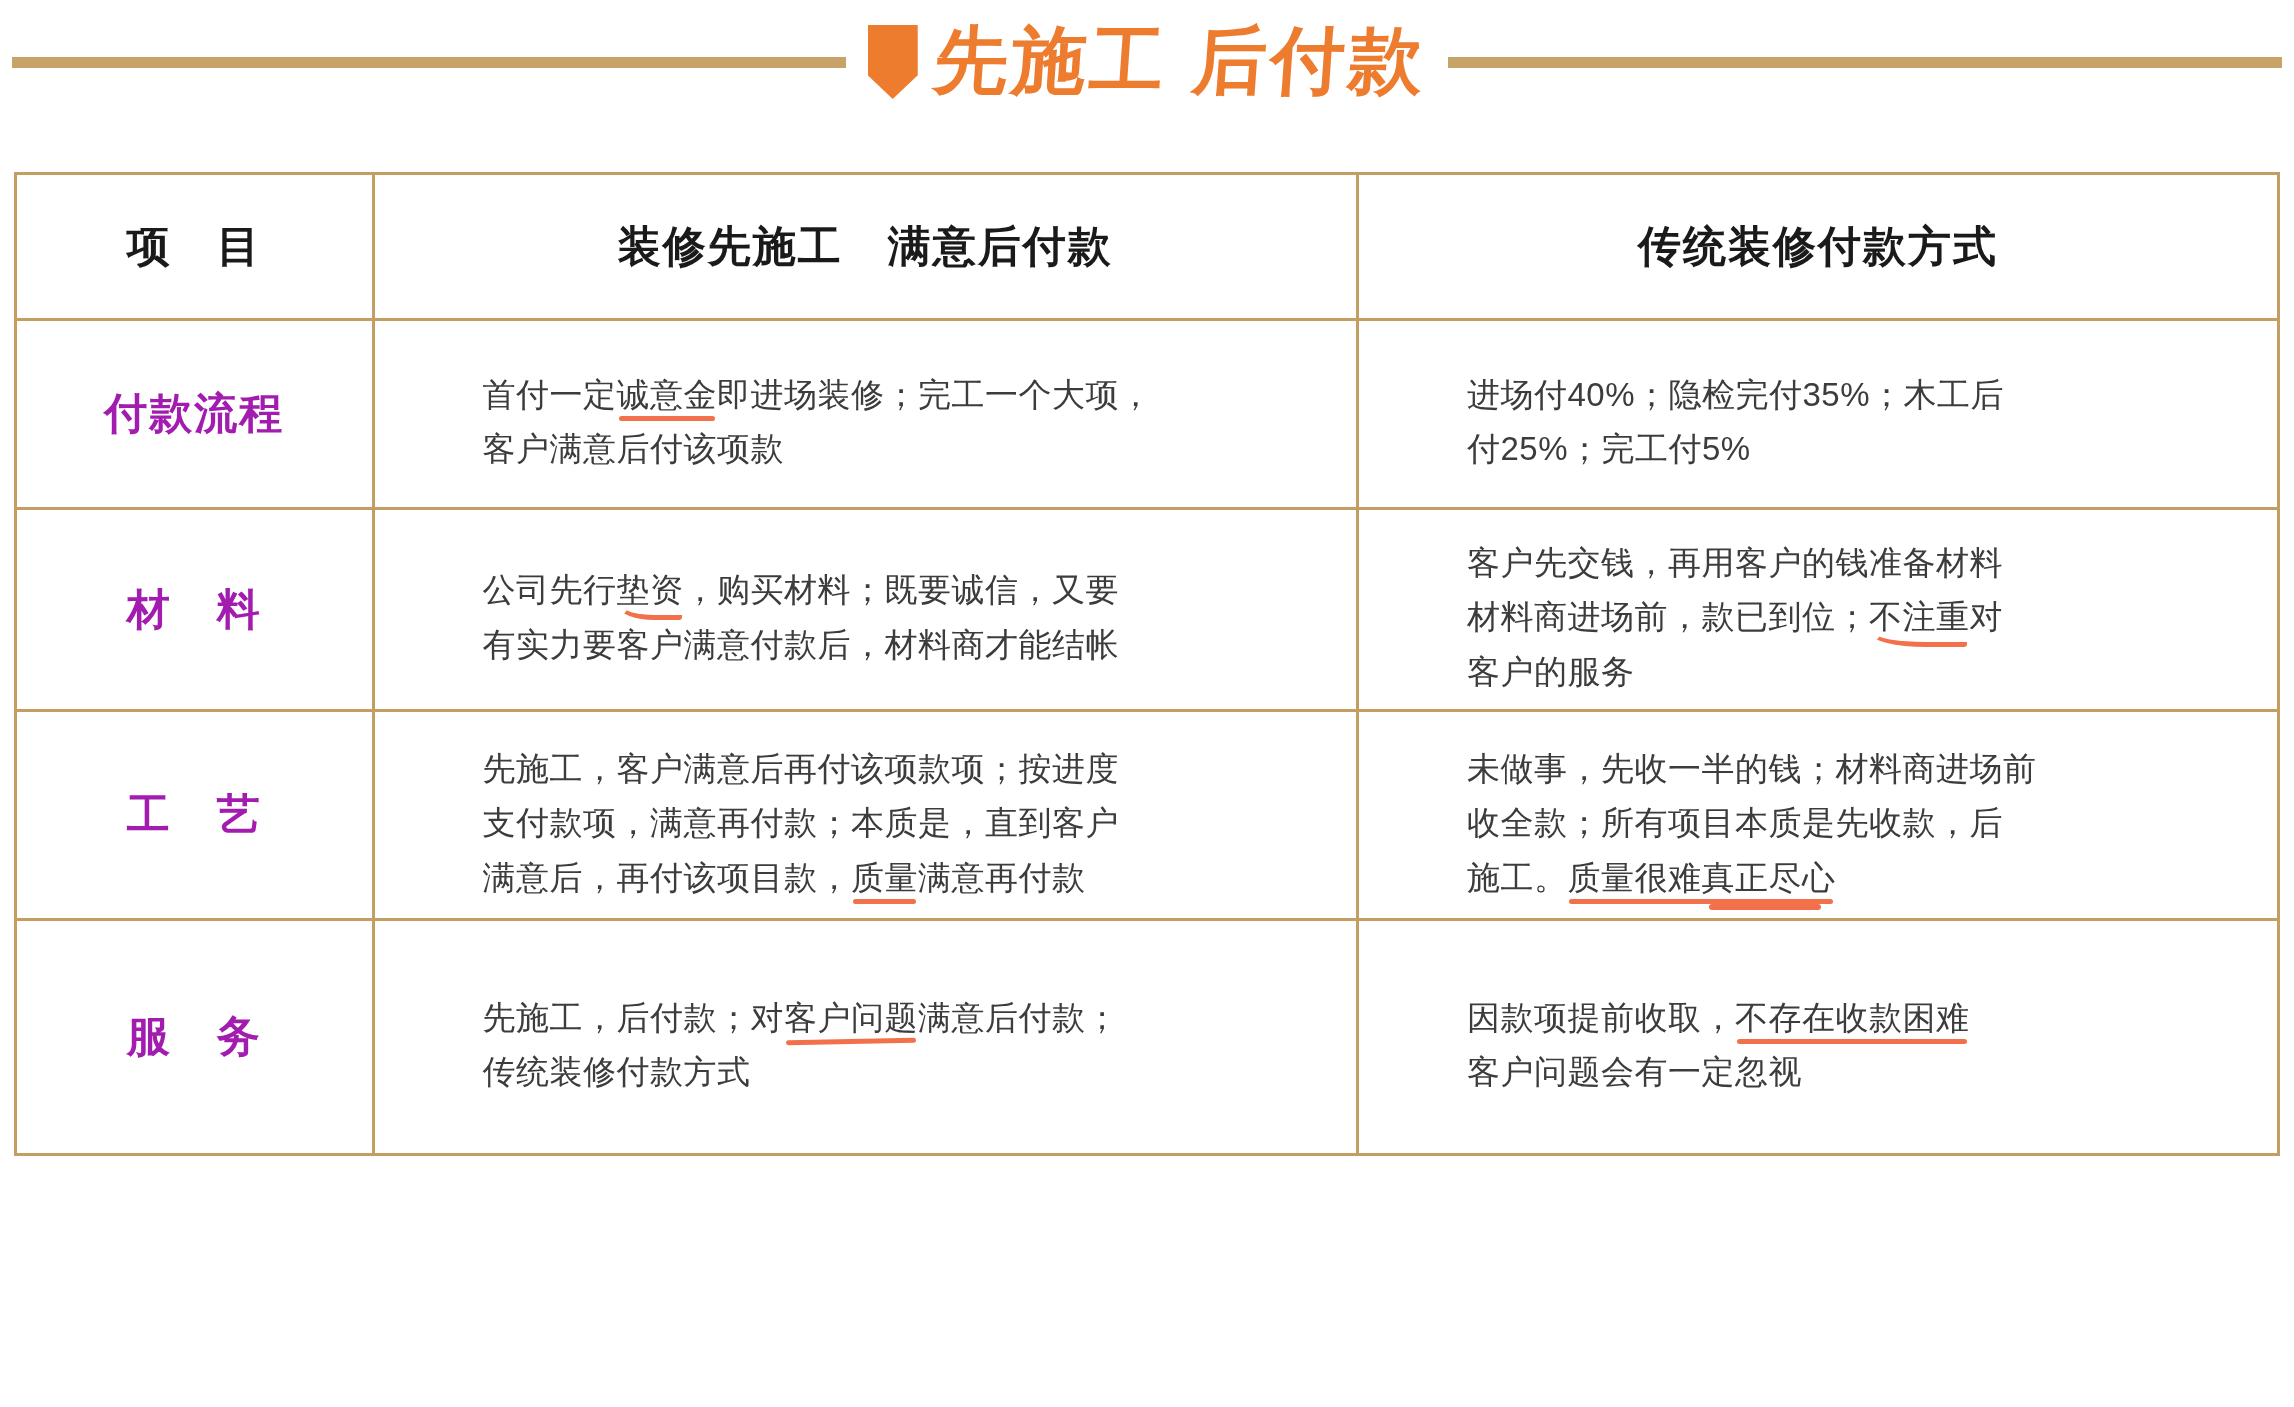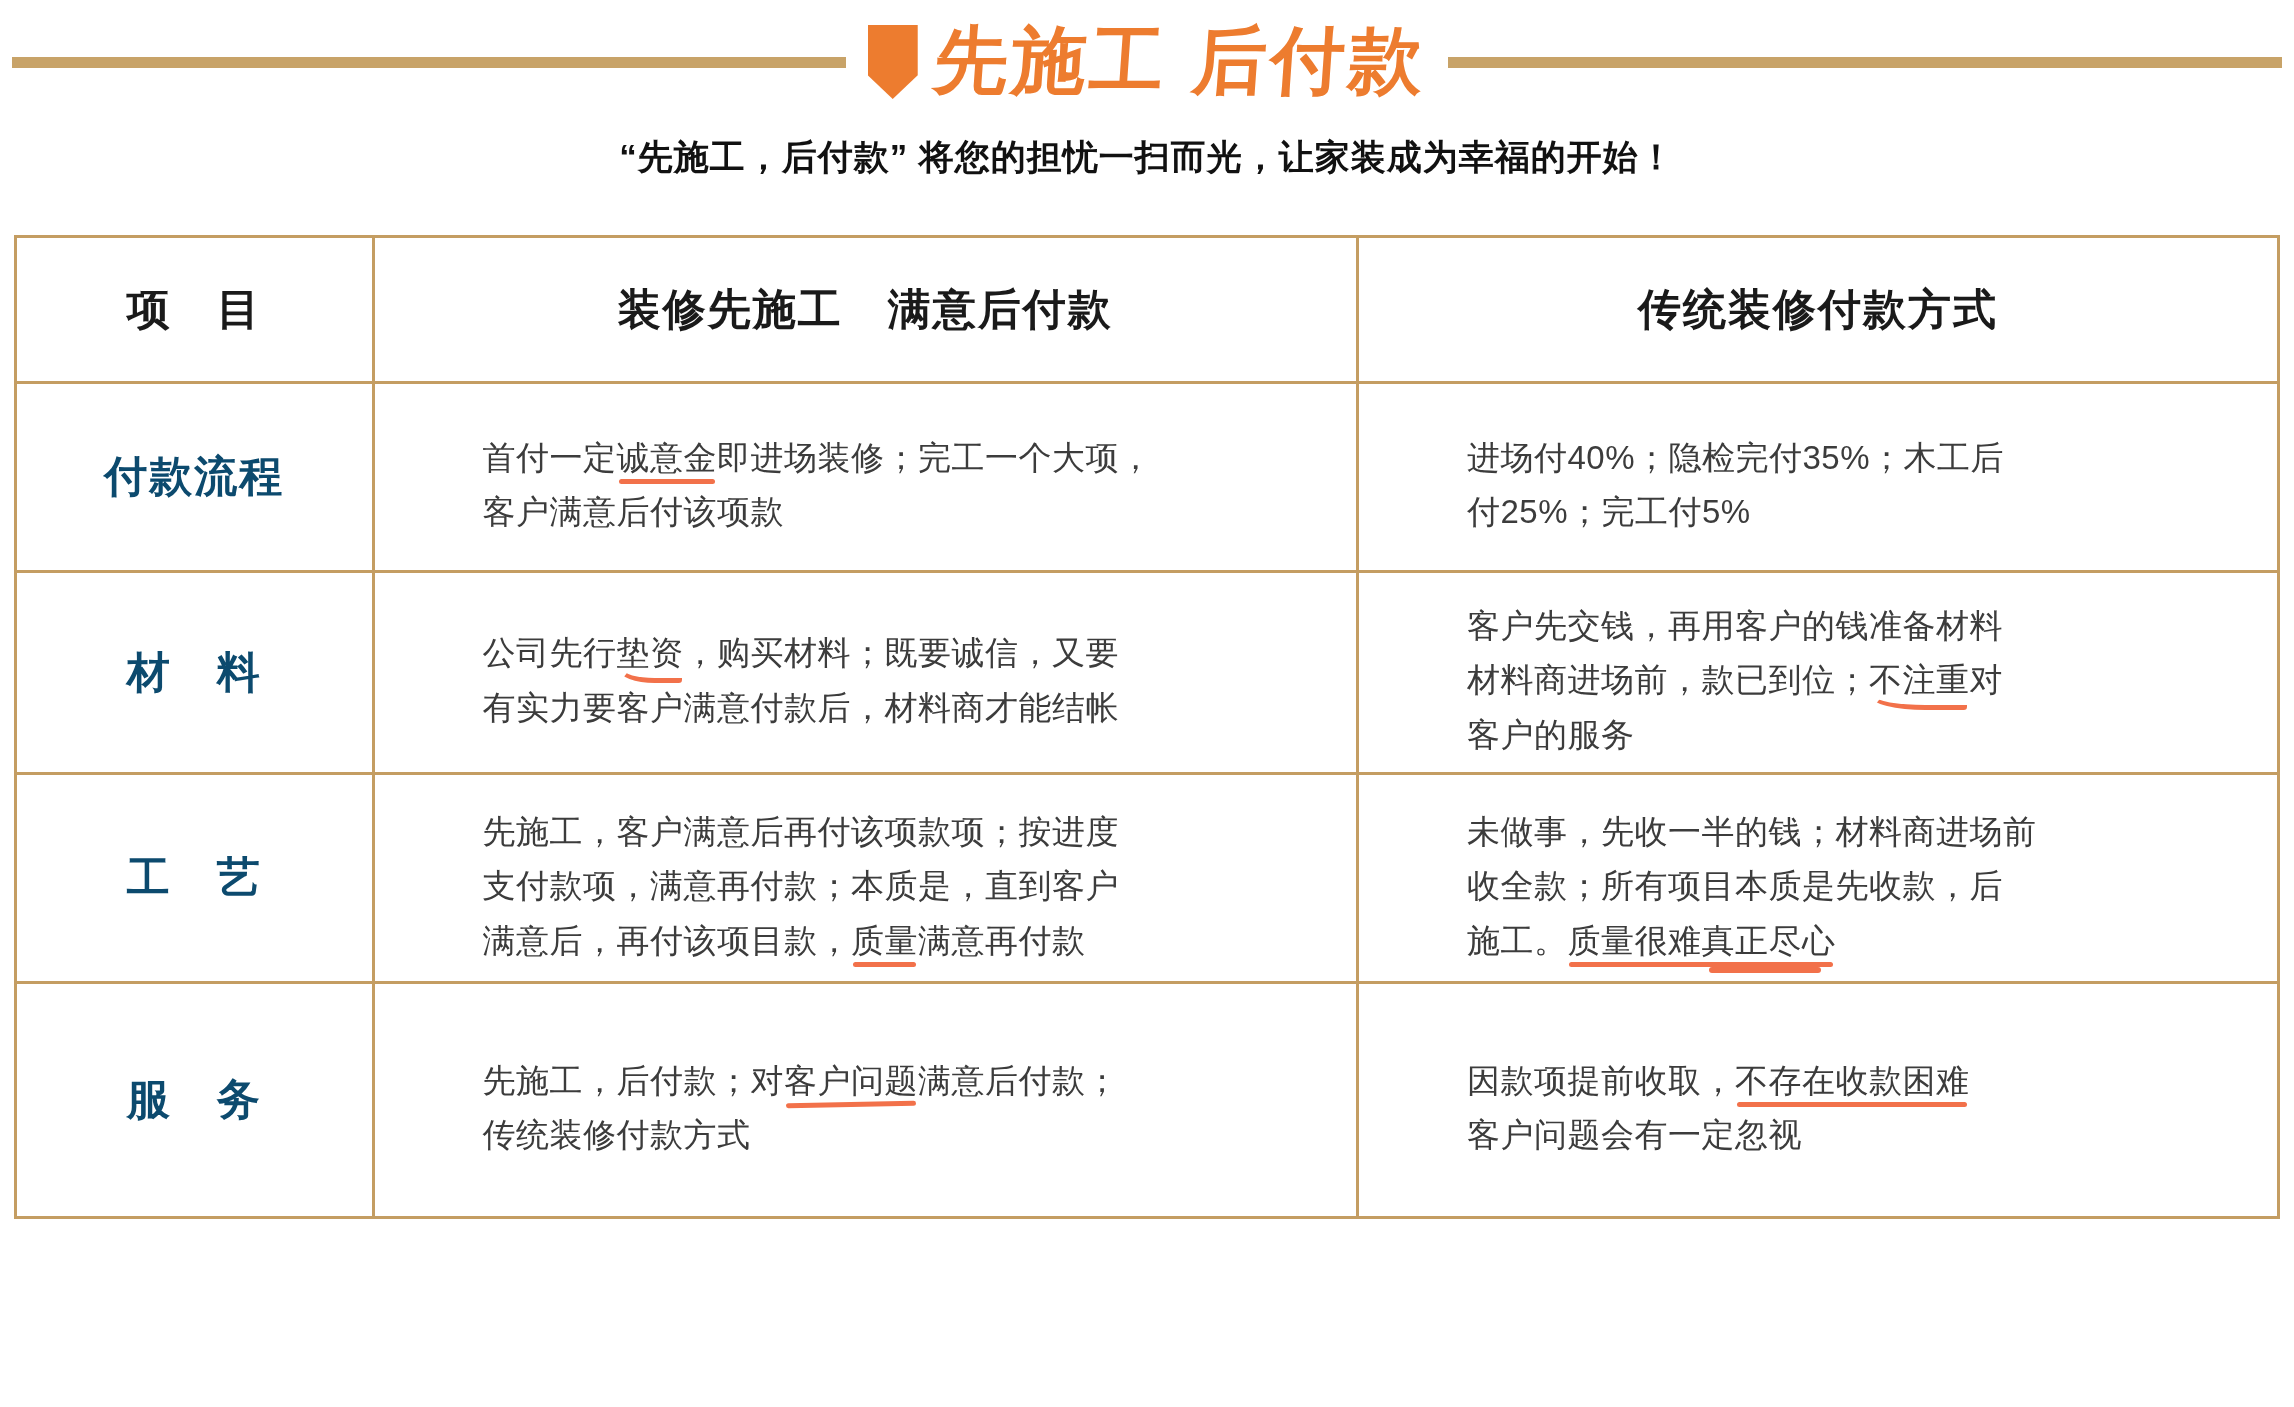--- a/index.html
+++ b/index.html
@@ -82,21 +82,21 @@
   thead th {
     font-size: 43px;
     font-weight: 700;
     color: #1a1a1a;
     text-align: center;
     letter-spacing: 2px;
   }
   td.row-label {
     font-size: 43px;
     font-weight: 700;
-    color: #0c4a6e;
+    color: #a21caf;
     text-align: center;
     letter-spacing: 2px;
   }
   td.cell-text {
     font-size: 33px;
     font-weight: 400;
     color: #3c3c3c;
     line-height: 1.65;
     padding: 26px 40px 10px 108px;
     letter-spacing: 0.5px;
@@ -141,21 +141,20 @@
 
   <div class="title-band">
     <div class="rule left"></div>
     <div class="title-group">
       <span class="shield"></span>
       <h1 class="main-title">先施工 后付款</h1>
     </div>
     <div class="rule right"></div>
   </div>
 
-  <p class="subtitle">“先施工，后付款” 将您的担忧一扫而光，让家装成为幸福的开始！</p>
 
   <table class="cmp">
     <colgroup>
       <col style="width:15.8%">
       <col style="width:43.5%">
       <col style="width:40.7%">
     </colgroup>
     <thead>
       <tr>
         <th>项　目</th>

